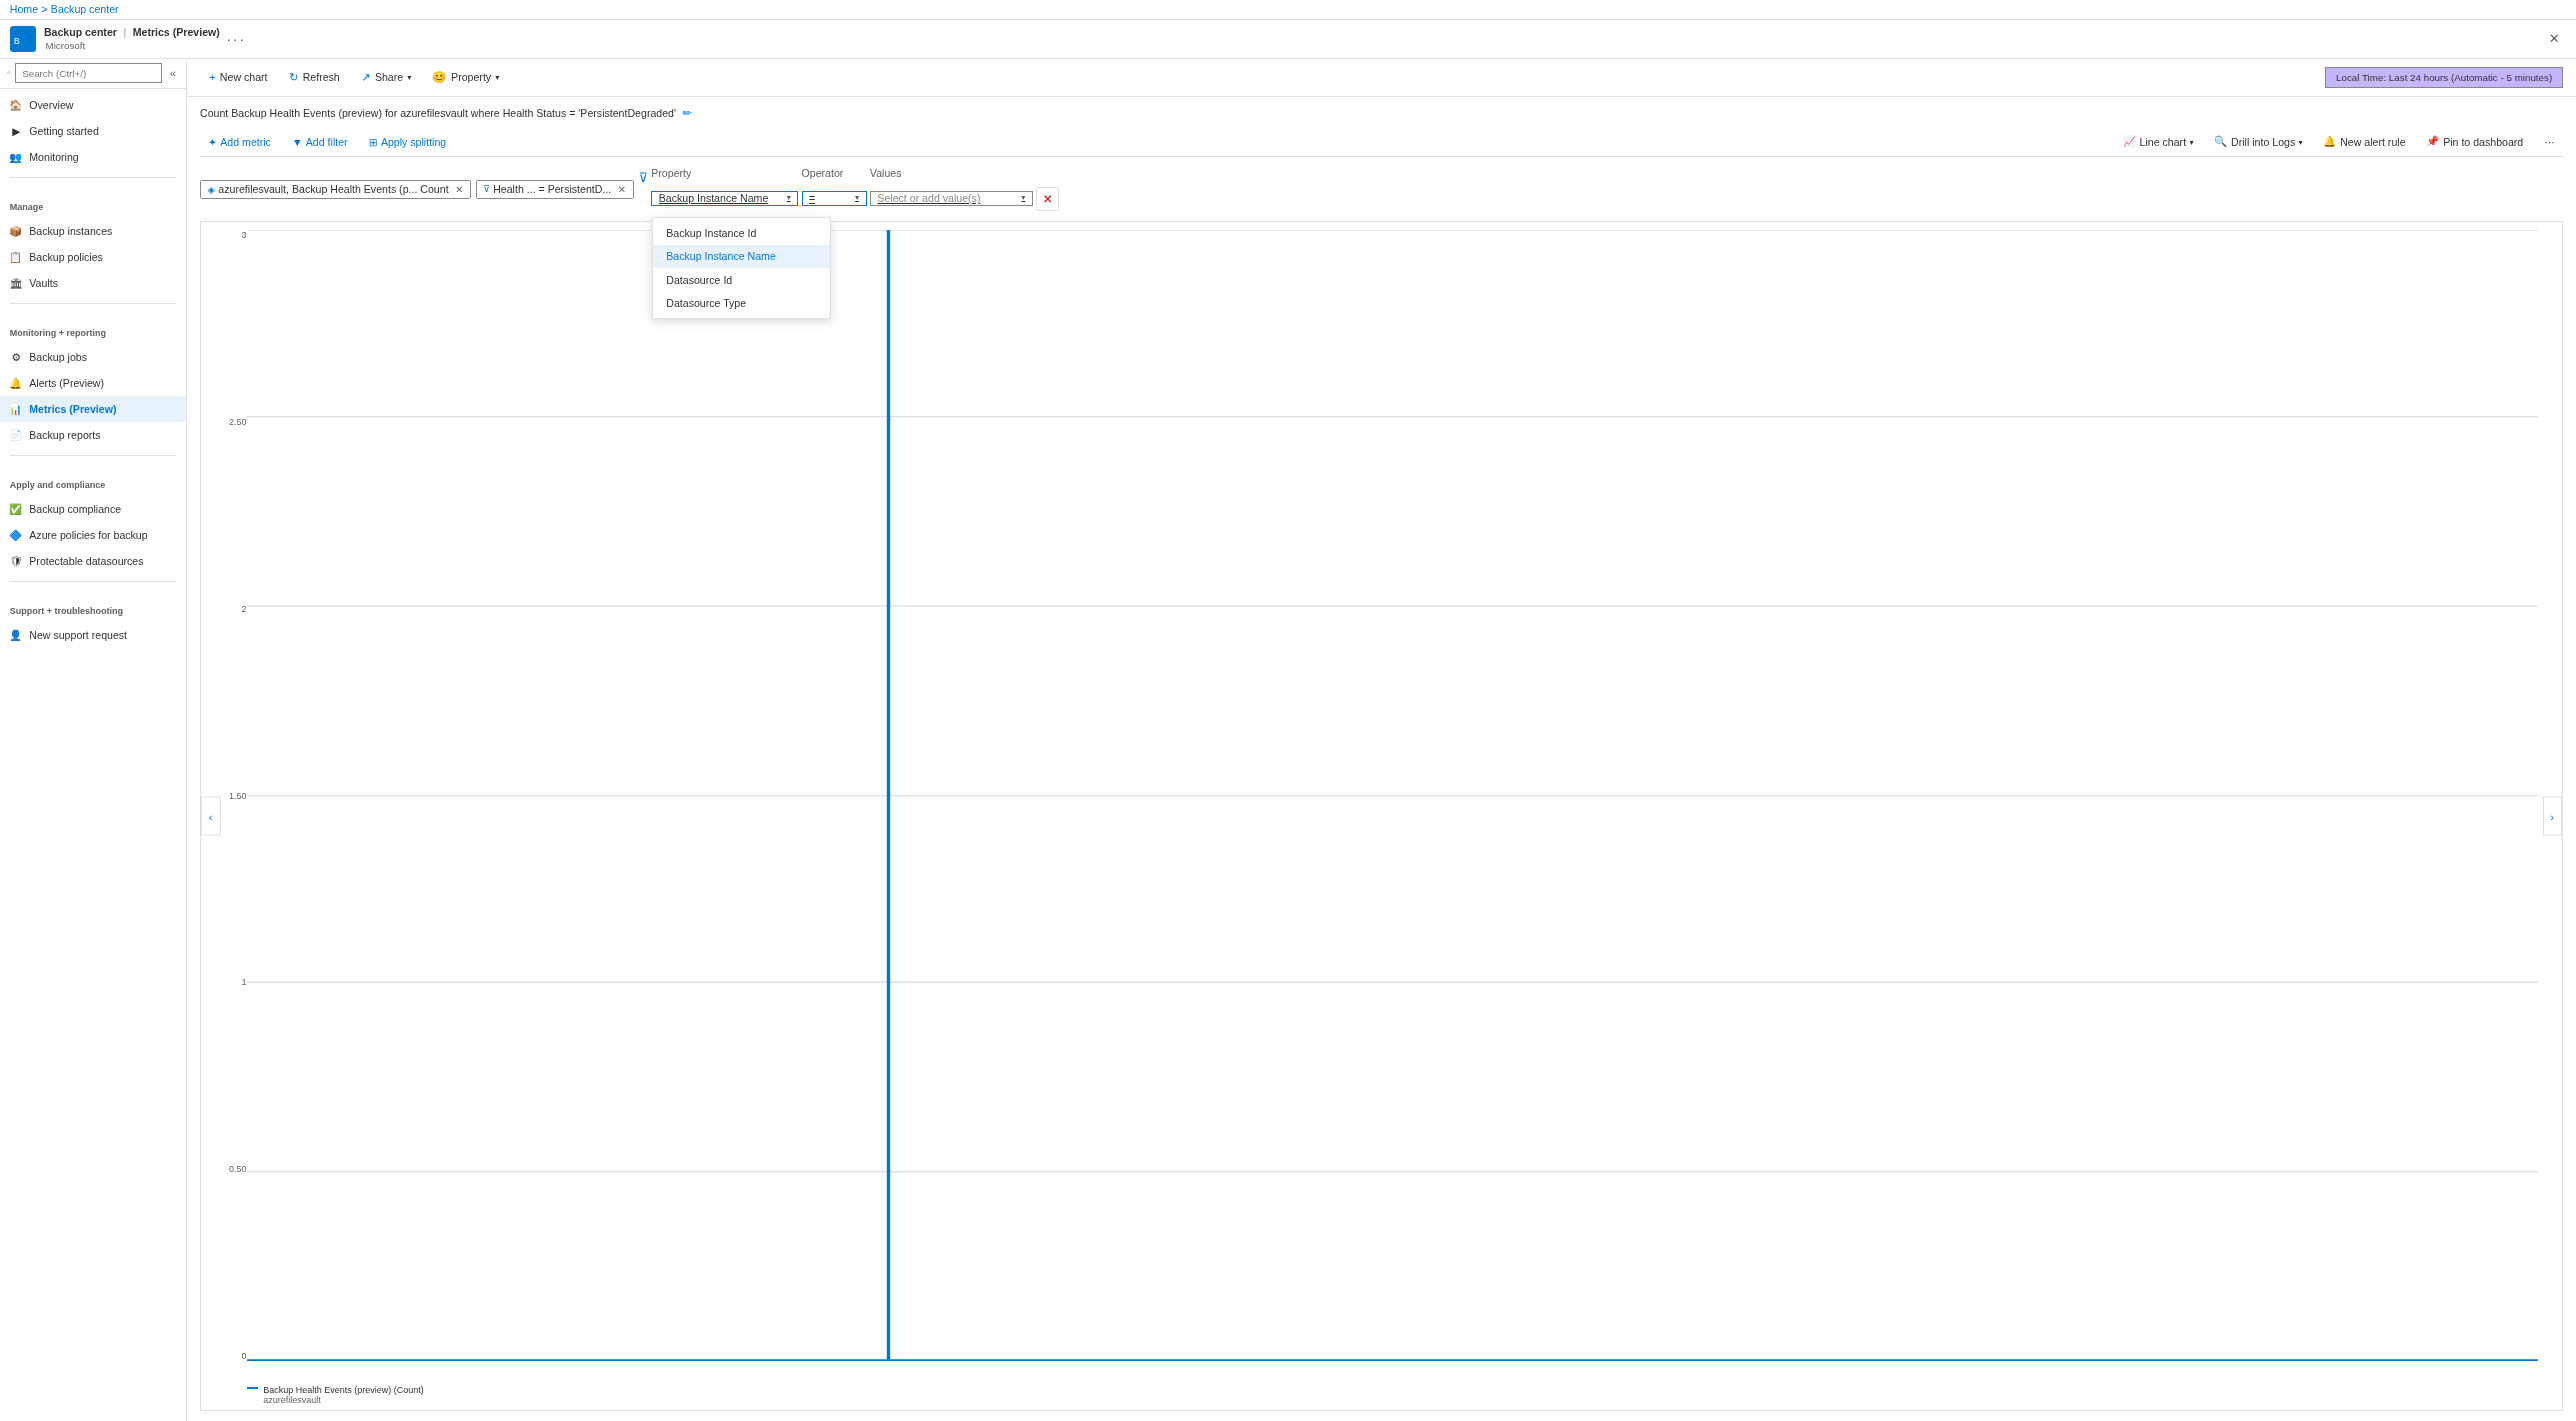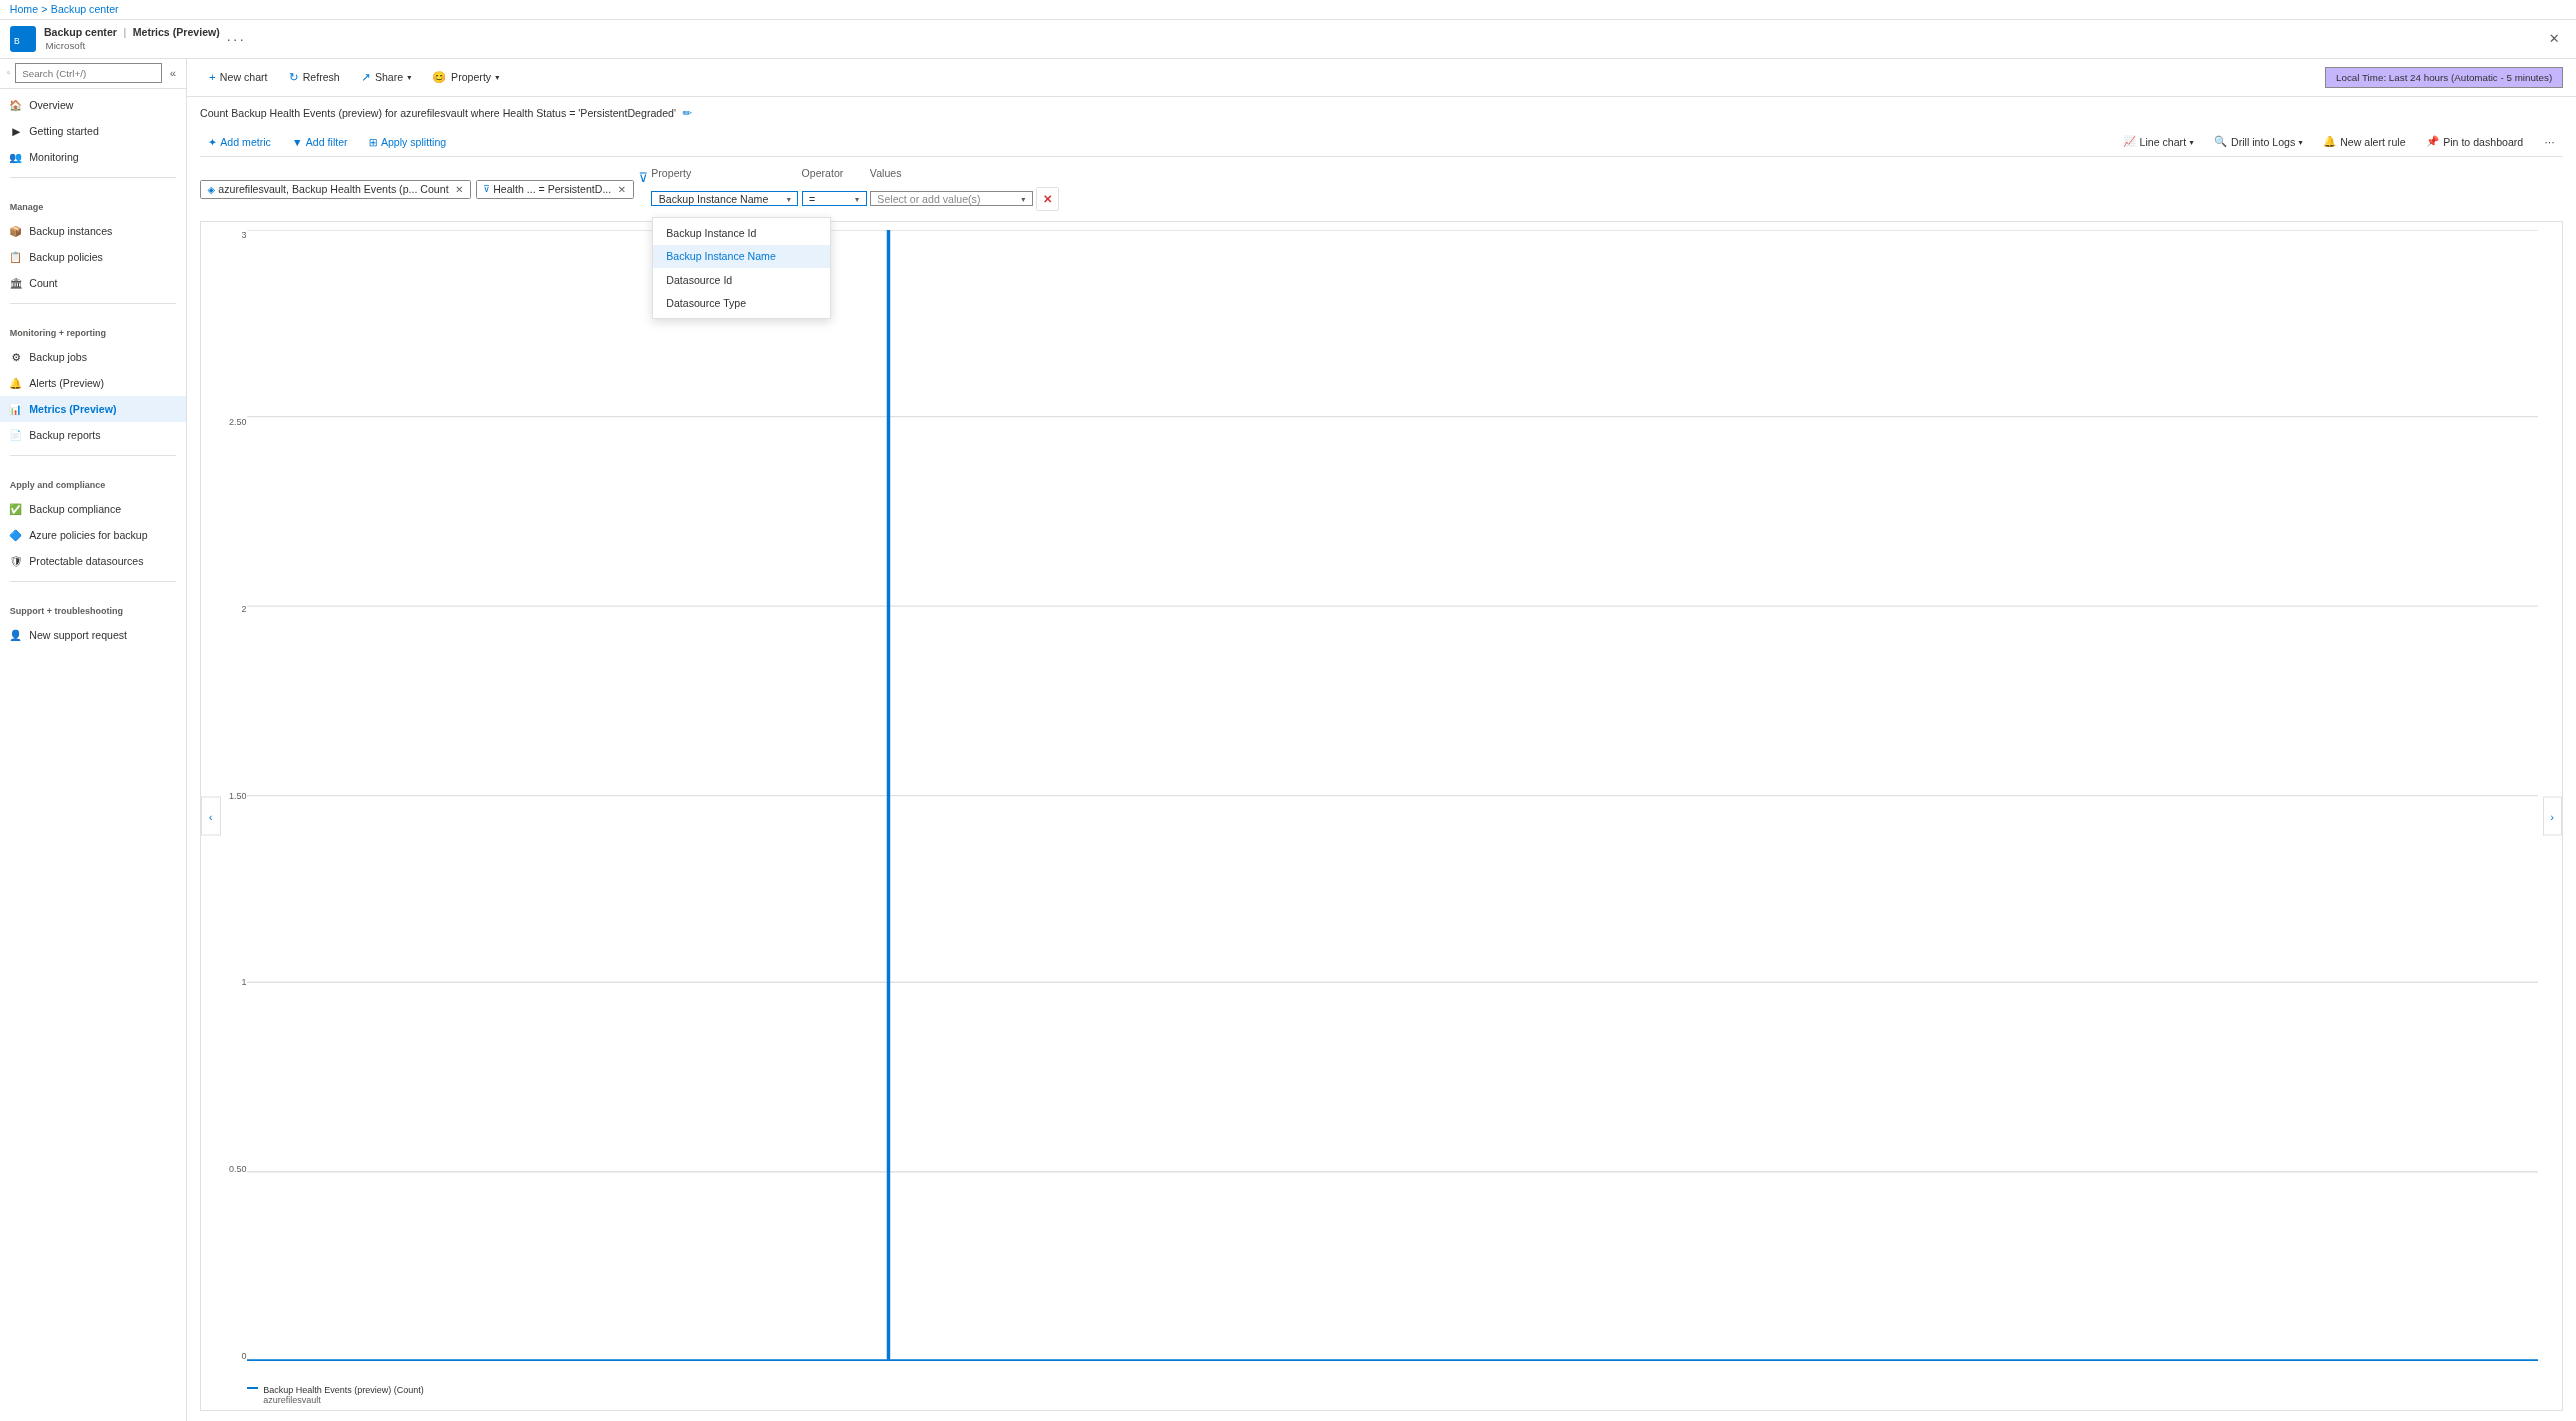--- a/index.html
+++ b/index.html
@@ -195,24 +195,25 @@
     .filter-tag .close-x { cursor: pointer; color: #605e5c; font-size: 9.8px; margin-left: 3.3px; }
     .filter-funnel { color: #0078d4; font-size: 13px; padding-top: 4.9px; }
     .prop-select {
       height: 15px;
       border: 0.8px solid #0078d4;
       font-size: 9.8px;
       color: #323130;
       background: #fff;
       padding: 0 6.5px;
       display: flex;
-      align-items: center;
+      align-items: flex-start;
       justify-content: space-between;
       cursor: pointer;
       min-width: 147px;
+      text-decoration: underline;
     }
     .prop-select.operator { min-width: 65px; }
     .prop-select.values-select { min-width: 130px; border-color: #8a8886; }
     .prop-select .chevron { font-size: 8.1px; color: #605e5c; margin-left: 6.5px; }
     .close-filter { cursor: pointer; color: #605e5c; font-size: 11.4px; background: #fff; border: 0.8px solid #8a8886; width: 23px; height: 24.4px; display: flex; align-items: center; justify-content: center; }
 
     
     .dropdown-list {
       position: absolute;
       top: 100%;
@@ -339,21 +340,21 @@
       <div class="sidebar-item">
         <span class="icon">📦</span>
         <span>Backup instances</span>
       </div>
       <div class="sidebar-item">
         <span class="icon">📋</span>
         <span>Backup policies</span>
       </div>
       <div class="sidebar-item">
         <span class="icon">🏛</span>
-        <span>Count</span>
+        <span>Vaults</span>
       </div>
     </div>
 
     <hr class="sidebar-divider">
     <div class="sidebar-section-title">Monitoring + reporting</div>
     <div class="sidebar-section">
       <div class="sidebar-item">
         <span class="icon">⚙</span>
         <span>Backup jobs</span>
       </div>

